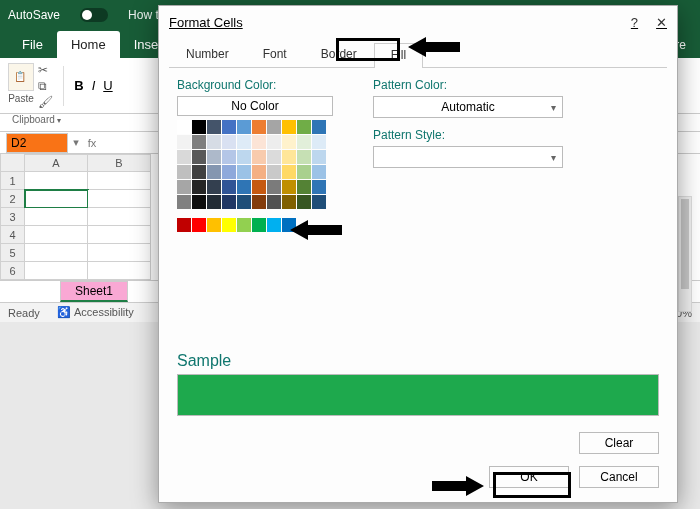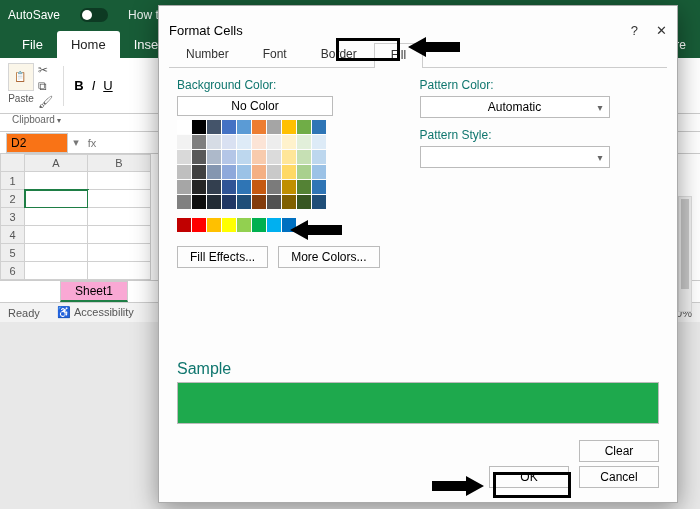--- a/index.html
+++ b/index.html
@@ -41,41 +41,41 @@
   .statusbar { height: 20px; background:#f3f3f3; border-top:1px solid #ccc; font-size:11px; color:#555; display:flex; align-items:center; padding:0 8px; gap:18px;}
   .statusbar .zoom{margin-left:auto; display:flex; gap:6px; align-items:center;}
   .zoomtrack{width:60px;height:3px;background:#ccc;position:relative;}
   .zoomtrack::after{content:"";position:absolute;width:6px;height:10px;background:#888;top:-4px;left:50%;}
   .colh.K{ margin-left:460px; width:38px;}
   .scrollbar-v{position:absolute; right:8px; top:196px; width:14px; height:116px; background:#f0f0f0; border:1px solid #ddd;}
   .scrollthumb{background:#c8c8c8; height:90px; margin:2px;}
 
   
   .dialog { position: absolute; top: 5px; left: 158px; width: 520px; height: 498px; background: #fdfdfd; box-shadow: 0 6px 24px rgba(0,0,0,.4); border: 1px solid #aaa; display:flex; flex-direction:column; }
-  .dlg-title { height: 32px; display: flex; align-items: flex-end; padding: 0 10px; font-size: 13px; }
+  .dlg-title { height: 32px; display: flex; align-items: center; padding: 0 10px; font-size: 13px; text-decoration: underline; }
   .dlg-title .controls { margin-left: auto; display: flex; gap: 18px; font-size: 13px; color:#333;}
   .dlg-title .controls span { cursor: pointer; }
   .dlg-tabs { display:flex; height:26px; margin: 4px 10px 0 10px; border-bottom:1px solid #ccc;}
   .dlg-tab { padding: 4px 16px; font-size:12px; color:#333; border:1px solid transparent; border-bottom:none; cursor:pointer;}
   .dlg-tab.active { border-color:#ccc; background:#fdfdfd; position:relative; top:1px;}
   .dlg-body { flex:1; padding: 10px 18px; display:flex; gap:40px; font-size:12px;}
   .left-col, .right-col { display:flex; flex-direction:column; }
   .lbl { margin-bottom: 4px; color:#0f766e;}
   .nocolor { width: 156px; height: 20px; border:1px solid #bbb; margin-bottom:4px; text-align:center; line-height:18px; font-size:12px; background:#fff; cursor:pointer;}
   .swatches { display:flex; flex-direction:column; gap:1px; margin-bottom:10px;}
   .swrow { display:flex; gap:1px; }
   .sw { width:14px; height:14px; cursor:pointer; }
   .swrow.std { margin-top:8px;}
   .btn { border:1px solid #bbb; background:#fdfdfd; padding: 3px 12px; font-size:12px; cursor:pointer; }
   .btnrow { display:flex; gap:10px; margin-top:4px;}
   .sel-dd { width: 190px; height: 22px; border:1px solid #bbb; background:#fff; display:flex; align-items:center; justify-content:center; font-size:12px; position:relative; cursor:pointer;}
   .sel-dd::after{content:"▾"; position:absolute; right:6px; color:#666; font-size:10px;}
   .sample-area{ margin:6px 18px;}
   .sample-box{ height:42px; border:1px solid #bbb; background:#1ea94d; margin-top:4px;}
-  .dlg-footer{ padding:10px 18px 14px; display:flex; flex-direction:column; gap:4px;}
+  .dlg-footer{ padding:10px 18px 14px; display:flex; flex-direction:column; gap:12px;}
   .footer-row{ display:flex; justify-content:flex-end; gap:10px;}
   .btn.wide{ width:80px; text-align:center;}
 
   
   .hlbox { position:absolute; border:3px solid #000; pointer-events:none;}
   .arrow{ position:absolute; width:52px; height:24px; pointer-events:none;}
   .arrow svg{width:100%;height:100%;}
 </style>
 </head>
 <body>
@@ -272,24 +272,20 @@
             <div class="sw" style="background: rgb(192, 0, 0);"></div>
             <div class="sw" style="background: rgb(255, 0, 0);"></div>
             <div class="sw" style="background: rgb(255, 192, 0);"></div>
             <div class="sw" style="background: rgb(255, 255, 0);"></div>
             <div class="sw" style="background: rgb(146, 208, 80);"></div>
             <div class="sw" style="background: rgb(0, 176, 80);"></div>
             <div class="sw" style="background: rgb(0, 176, 240);"></div>
             <div class="sw" style="background: rgb(0, 112, 192);"></div>
           </div>
         </div>
-      <div class="btnrow">
-        <div class="btn">Fill Effects...</div>
-        <div class="btn">More Colors...</div>
-      </div>
     </div>
     <div class="right-col">
       <div class="lbl">Pattern Color:</div>
       <div class="sel-dd">
           <span>Automatic</span>
         </div>
       <div class="lbl" style="margin-top:10px">Pattern Style:</div>
       <div class="sel-dd"></div>
     </div>
   </div>

